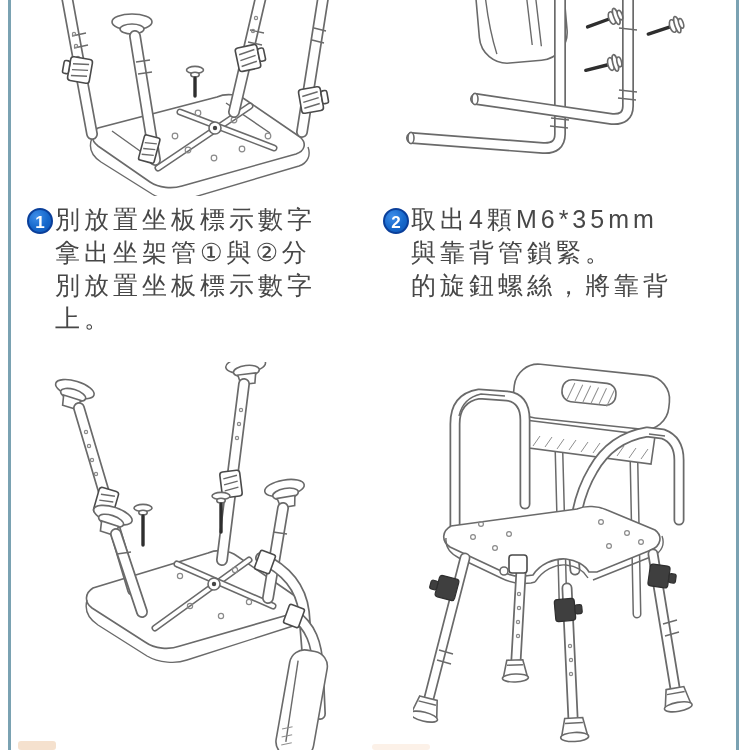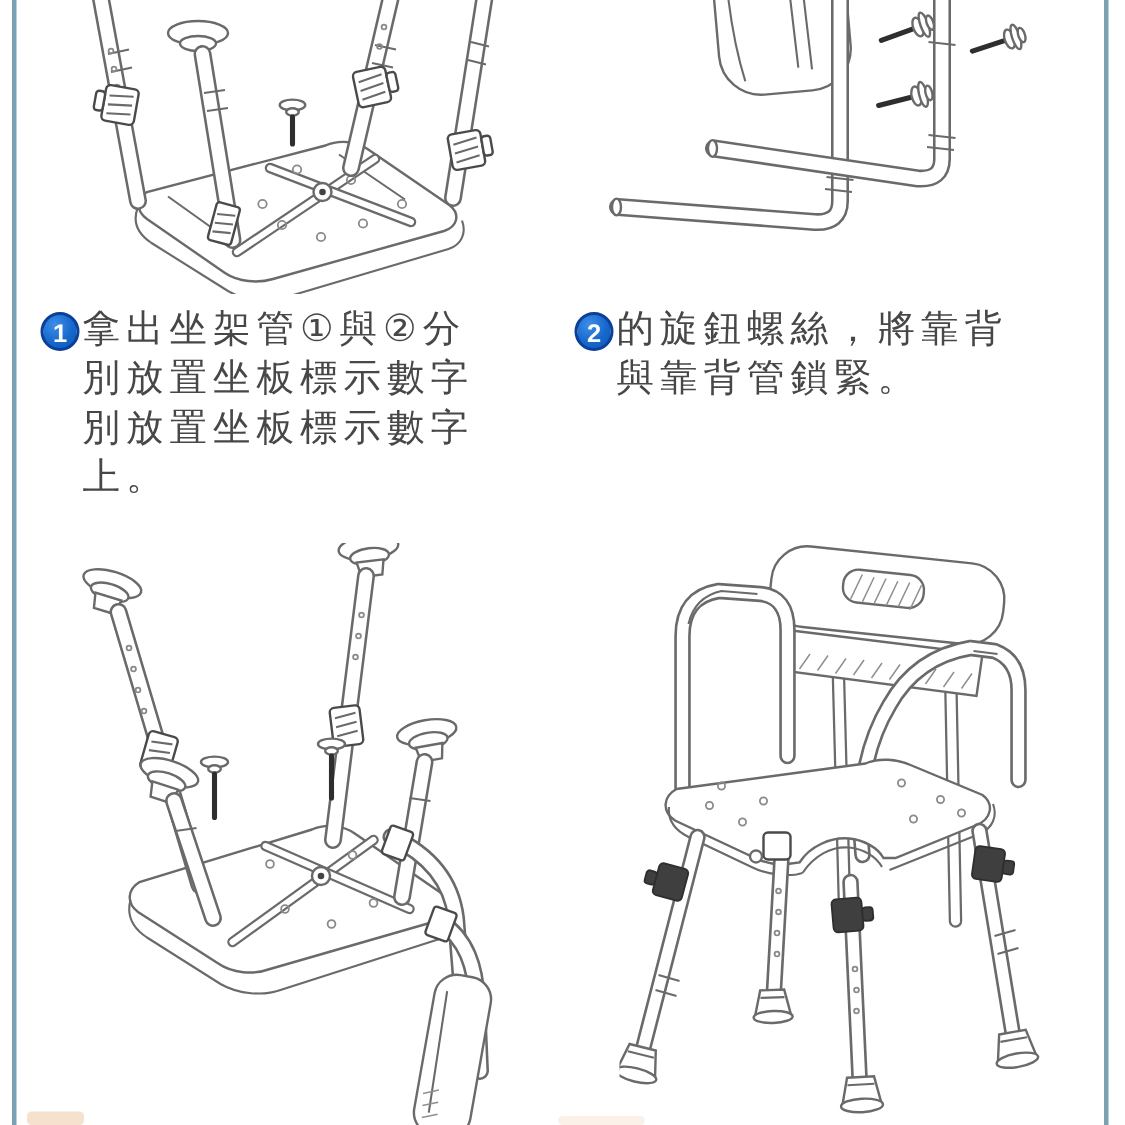--- a/index.html
+++ b/index.html
@@ -144,32 +144,33 @@
       <line class="shaft" x1="-26" y1="0" x2="-3" y2="0"></line>
       <ellipse class="fw" cx="0" cy="0" rx="3.2" ry="6.5"></ellipse>
       <ellipse class="fw" cx="4.5" cy="0" rx="2.6" ry="8.5"></ellipse>
       <ellipse class="fw" cx="8.5" cy="0" rx="2.2" ry="5"></ellipse>
     </g>
   </svg>
 
   <div class="step">
     <div class="badge" style="left:27px; top:208px">1</div>
     <div class="step-text" style="left:55px; top:203px">
+      <span>別放置坐板標示數字</span>
       <span>拿出坐架管①與②分</span>
-      <span>別放置坐板標示數字</span>
       <span>別放置坐板標示數字</span>
       <span>上。</span>
     </div>
   </div>
 
   <div class="step">
     <div class="badge" style="left:383px; top:208px">2</div>
     <div class="step-text" style="left:411px; top:203px">
+      <span>取出4顆M6*35mm</span>
+      <span>與靠背管鎖緊。</span>
       <span>的旋鈕螺絲，將靠背</span>
-      <span>與靠背管鎖緊。</span>
     </div>
   </div>
 
   <svg class="fig" style="left:25px; top:362px; width:345px; height:388px" viewBox="0 0 345 388">
 
     <path class="fw" d="M68,226 C60,231 59,240 67,246 L120,280 C130,287 144,288 155,284 L266,252 C275,249 277,240 270,234 L212,194 C204,188 192,187 183,191 Z"></path>
     <path class="ln" d="M62,238 C59,249 64,257 73,263 L122,294 C134,301 151,302 162,298 L268,264 C277,261 280,252 277,244"></path>
     <path class="to" style="stroke-width:7" d="M130,266 L224,198"></path>
       <path class="ti" style="stroke-width:4" d="M130,266 L224,198"></path>
     <path class="to" style="stroke-width:7" d="M152,202 L248,244"></path>

